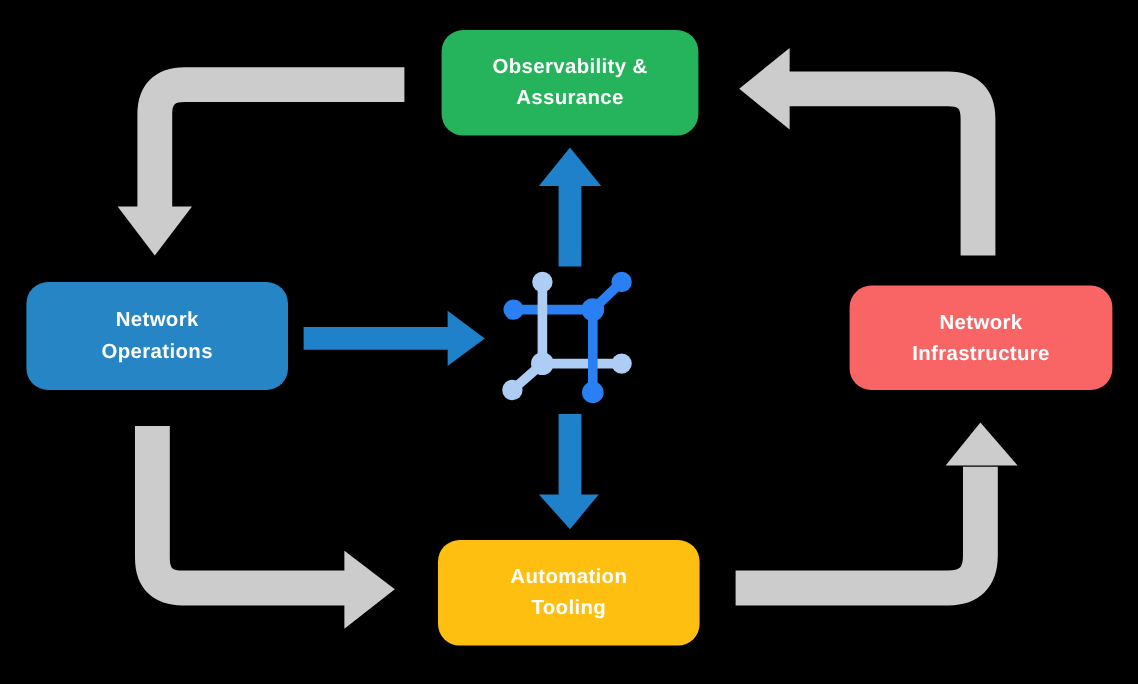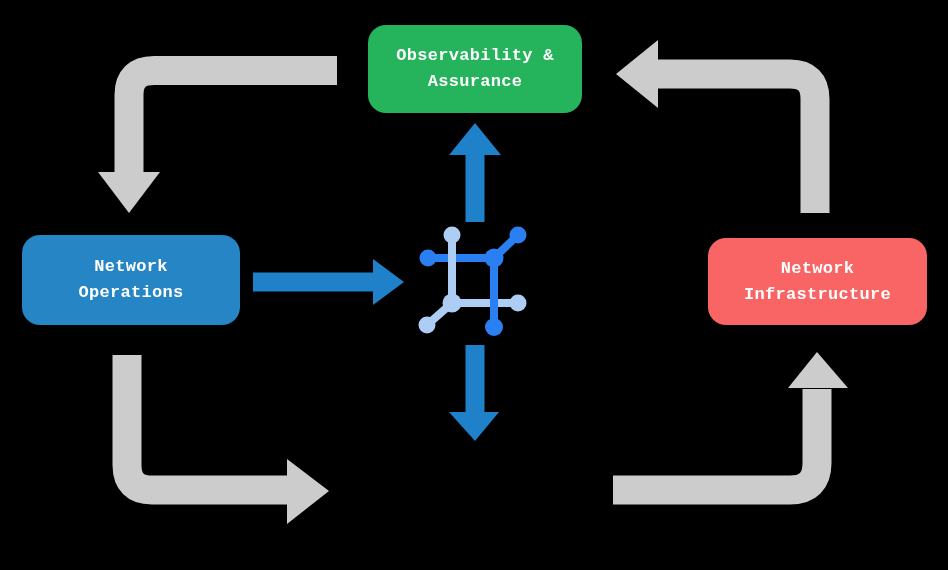--- a/index.html
+++ b/index.html
@@ -23,21 +23,20 @@
     height: 570px;
     display: block;
   }
   .node {
     position: absolute;
     border-radius: 18px;
     display: flex;
     align-items: center;
     justify-content: center;
     text-align: center;
-    font-family: Liberation Mono, monospace;
   }
   .node-label {
     color: #FFFFFF;
     font-size: 17px;
     font-weight: 600;
     line-height: 26px;
     letter-spacing: 0.3px;
     white-space: pre-line;
   }
   .node-observability { left: 368px; top: 25px;  width: 214px; height: 88px; }
@@ -103,20 +102,24 @@
   <div class="node node-operations" style="background: rgb(37, 133, 197);">
     <span class="node-label">Network
 Operations</span>
   </div>
 
   <div class="node node-infrastructure" style="background: rgb(249, 101, 101);">
     <span class="node-label">Network
 Infrastructure</span>
   </div>
 
+  <div class="node node-automation" style="background: rgb(254, 191, 16);">
+    <span class="node-label">Automation
+Tooling</span>
+  </div>
 
   <svg class="icon-layer" viewBox="0 0 112 112">
 
     <g>
       <line x1="10" y1="33" x2="76" y2="33" stroke-width="8" stroke="#2A80F2"></line>
       <circle cx="10" cy="33" r="8.5" fill="#2A80F2"></circle>
     </g>
 
     <g>
       <line x1="34" y1="10" x2="34" y2="78" stroke-width="8" stroke="#AECDF5"></line>

